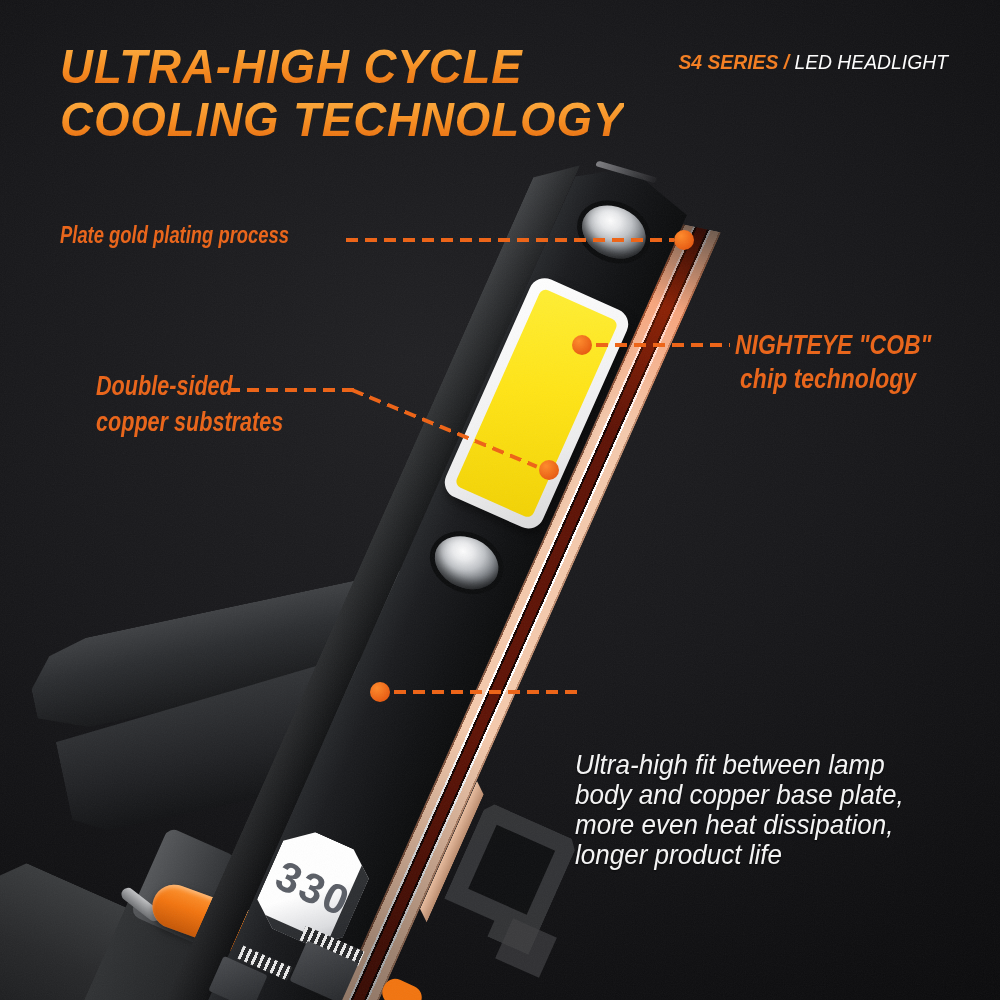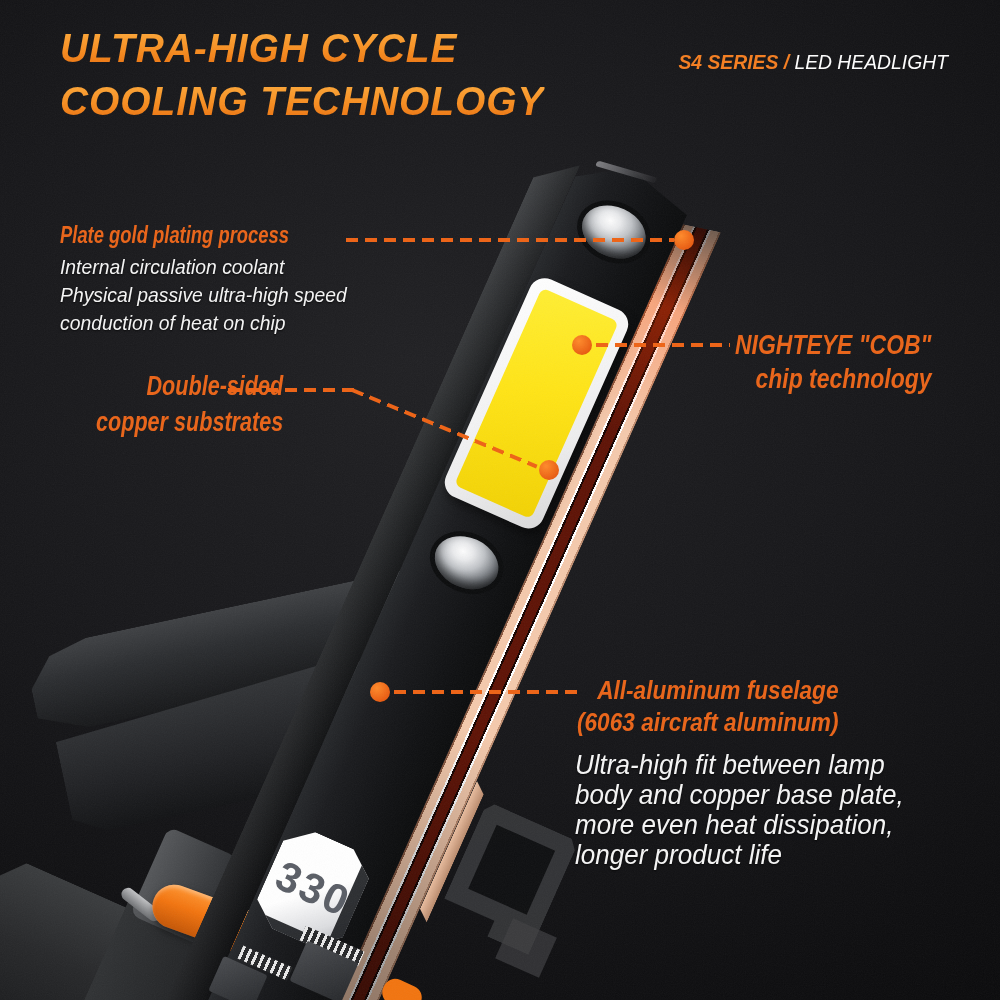--- a/index.html
+++ b/index.html
@@ -75,29 +75,29 @@
   .inductor span{font-size:42px;font-weight:bold;color:#5a5e66;letter-spacing:2px;}
   .legs{background:repeating-linear-gradient(90deg,#e8e8e8 0 3px,#27282a 3px 7px);z-index:4;}
   .legs.l1{left:300px;top:938px;width:64px;height:16px;transform:rotate(24deg);}
   .legs.l2{left:238px;top:956px;width:54px;height:14px;transform:rotate(24deg);}
   .smd{background:linear-gradient(135deg,#4a4c50,#26282b);z-index:4;border-radius:3px;}
   .smd.c1{left:296px;top:950px;width:56px;height:44px;transform:rotate(24deg);}
   .smd.c2{left:214px;top:964px;width:48px;height:38px;transform:rotate(24deg);}
   .bottom-orange{left:382px;top:982px;width:40px;height:26px;border-radius:12px;
     transform:rotate(24deg);background:#f2740f;z-index:4;}
   
-  .title{left:60px;top:22px;z-index:5;font-style:italic;font-weight:bold;font-size:41px;
+  .title{left:60px;top:40px;z-index:5;font-style:italic;font-weight:bold;font-size:48px;
     line-height:53px;letter-spacing:1px;}
   .title .tl{display:block;transform:scaleX(.95);transform-origin:0 0;
     background:linear-gradient(180deg,#ffb445 0%,#f78c1f 55%,#e4660b 100%);
     -webkit-background-clip:text;background-clip:text;color:transparent;}
   .series{right:52px;top:50px;z-index:5;font-style:italic;font-size:21px;font-weight:bold;
     white-space:nowrap;transform:scaleX(.92);transform-origin:100% 50%;}
   .series .s-name{color:#f57e20;} .series .s-prod{color:#ffffff;font-weight:normal;}
-  .co-head{z-index:5;font-style:italic;font-weight:bold;color:#ea6418;white-space:nowrap;text-align:right;}
+  .co-head{z-index:5;font-style:italic;font-weight:bold;color:#ea6418;white-space:nowrap;}
   .co-head .ln{display:block;transform-origin:0 50%;}
   .co-body{z-index:5;font-style:italic;color:#f5f5f5;white-space:nowrap;
     text-shadow:0 1px 2px rgba(0,0,0,.8);}
   .co-body .ln{display:block;transform-origin:0 50%;}
   .plate-head{left:60px;top:222px;font-size:23px;}
   .plate-head .ln{transform:scaleX(.8);}
   .plate-body{left:60px;top:253px;font-size:21px;line-height:28px;}
   .plate-body .ln{transform:scaleX(.92);}
   .double-head{left:60px;top:368px;font-size:27px;line-height:36px;margin-left:36px;}
   .double-head .ln{transform:scaleX(.8);}
@@ -166,47 +166,38 @@
     <span class="tl">COOLING TECHNOLOGY</span>
   </div>
   <div class="abs series">
     <span class="s-name">S4 SERIES /</span>
     <span class="s-prod">LED HEADLIGHT</span>
   </div>
 
   <div class="abs co-head plate-head">
     <span class="ln">Plate gold plating process</span>
   </div>
-  <div class="abs co-body plate-body">
-    <span class="ln">Internal circulation coolant</span>
-    <span class="ln">Physical passive ultra-high speed</span>
-    <span class="ln">conduction of heat on chip</span>
-  </div>
   <div class="abs dash a"></div>
   <div class="abs dot da"></div>
 
   <div class="abs co-head double-head">
     <span class="ln">Double-sided</span>
     <span class="ln">copper substrates</span>
   </div>
   <div class="abs dash b1"></div>
   <div class="abs dash b2"></div>
   <div class="abs dot db"></div>
 
   <div class="abs co-head cob-head">
     <span class="ln">NIGHTEYE "COB"</span>
     <span class="ln">chip technology</span>
   </div>
   <div class="abs dash c"></div>
   <div class="abs dot dc"></div>
 
-  <div class="abs co-head fus-head">
-    <span class="ln">All-aluminum fuselage</span>
-    <span class="ln">(6063 aircraft aluminum)</span>
-  </div>
   <div class="abs co-body fus-body">
     <span class="ln">Ultra-high fit between lamp</span>
     <span class="ln">body and copper base plate,</span>
     <span class="ln">more even heat dissipation,</span>
     <span class="ln">longer product life</span>
   </div>
   <div class="abs dash d"></div>
   <div class="abs dot dd"></div>
 
   <svg class="abs noise" width="1000" height="1000">

